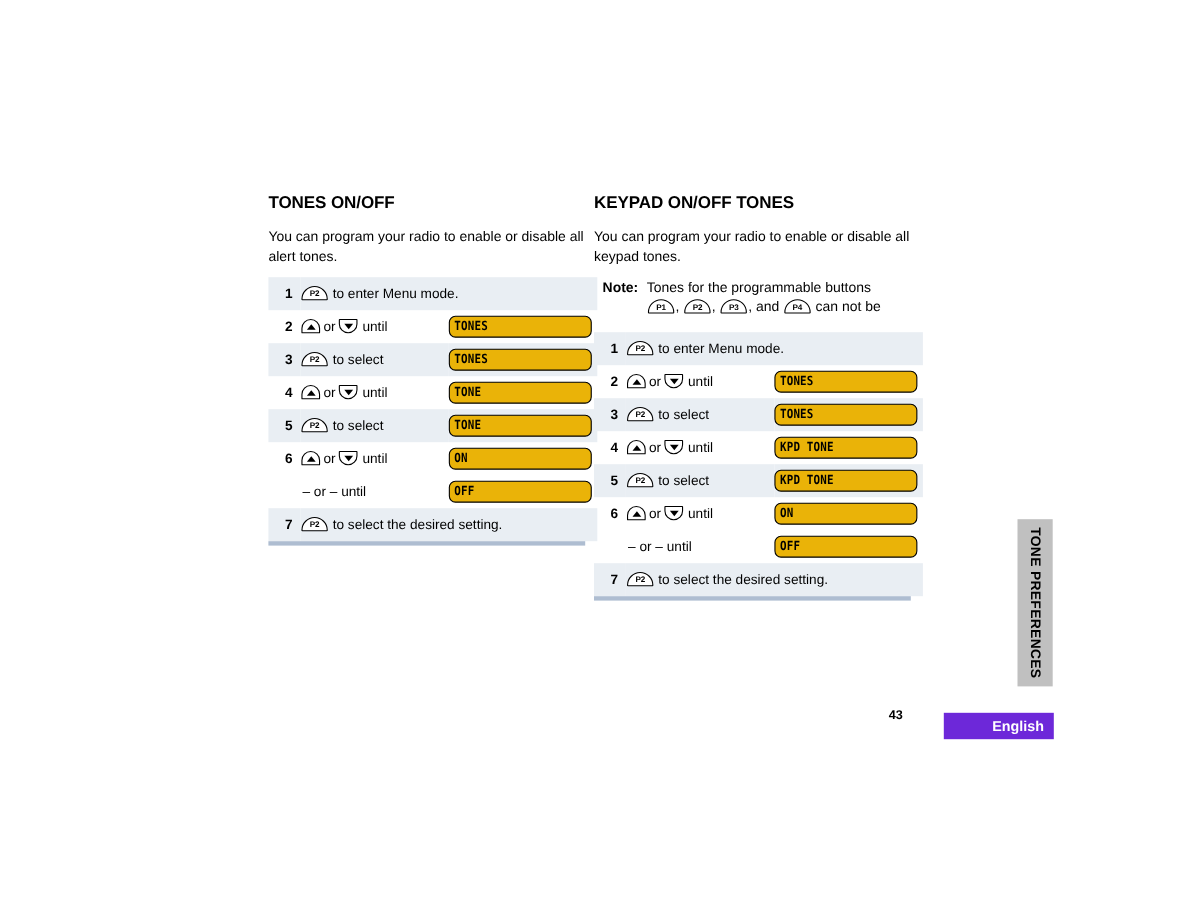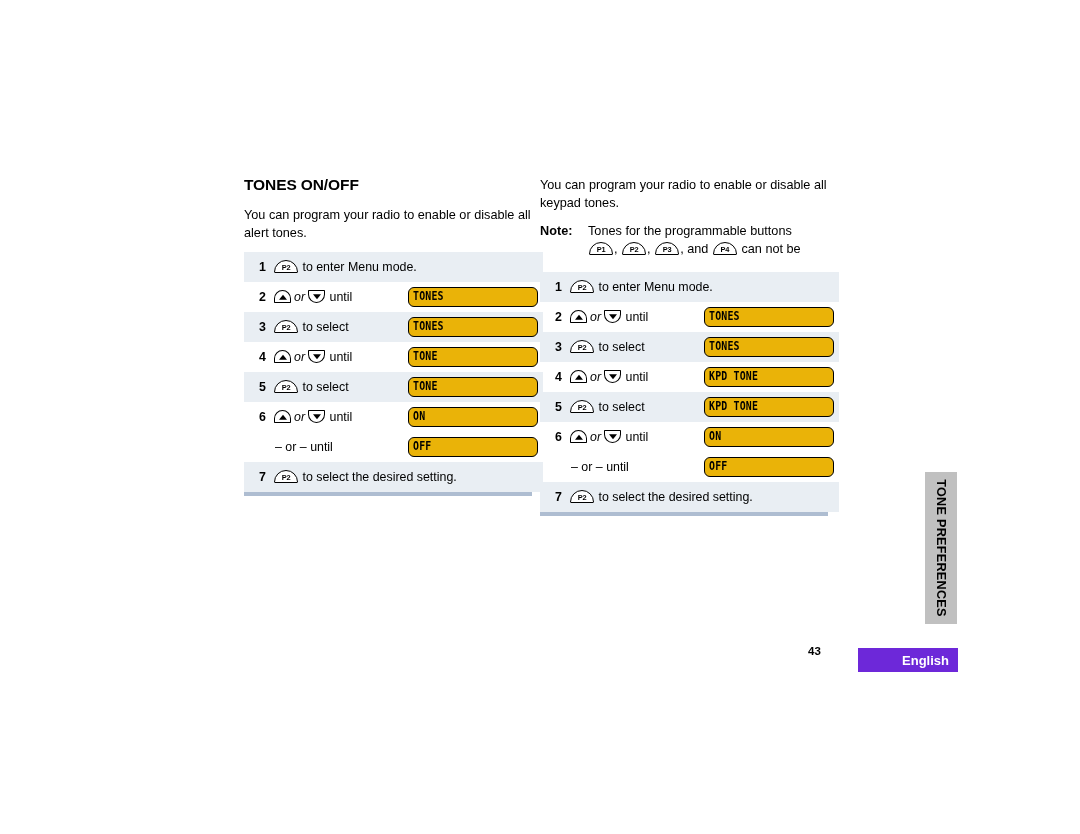--- a/index.html
+++ b/index.html
@@ -50,20 +50,21 @@
   .note {
     display: flex;
     font-size: 12.7px;
     line-height: 1.42;
     margin: 0 0 14px 0;
   }
   .note-label {
     font-weight: bold;
     width: 48px;
     flex: 0 0 48px;
+    text-align: center;
   }
   .note-body { flex: 1 1 auto; }
   .note-body .line2 { white-space: nowrap; }
 
   
   .steps {
     border-collapse: collapse;
     width: 288px;
     table-layout: fixed;
   }
@@ -150,21 +151,20 @@
     border-bottom: 5px solid #000;
   }
   .btn-down i {
     transform: translate(-50%, -54%);
     border-left: 4px solid transparent;
     border-right: 4px solid transparent;
     border-top: 5px solid #000;
   }
 
   .or-ital {
-    font-style: italic;
     margin: 0 2px;
   }
 
   
   .lcd {
     box-sizing: border-box;
     width: 130px;
     height: 20px;
     border: 1.5px solid #000;
     border-radius: 6px;
@@ -319,20 +319,21 @@
               <td class="num">7</td>
               <td class="action wide" colspan="2"><span class="btn-p"><span>P2</span></span> <span>to select the desired setting.</span></td>
             </tr>
           </tbody>
         </table>
       <div class="steps-rule"></div>
     </div>
   </div>
 
   <div class="col col-right">
+    <h2 class="section-title">KEYPAD ON/OFF TONES</h2>
     <p class="intro">You can program your radio to enable or disable all keypad tones.</p>
     <div class="note">
       <div class="note-label">Note:</div>
       <div class="note-body" id="note-body-1">
           <div>Tones for the programmable buttons</div>
           <div class="line2"><span class="btn-p"><span>P1</span></span><span>,</span> <span class="btn-p"><span>P2</span></span><span>,</span> <span class="btn-p"><span>P3</span></span><span>, and</span> <span class="btn-p"><span>P4</span></span> <span>can not be</span></div>
         </div>
     </div>
     <div>
       <table class="steps" id="steps-1">

